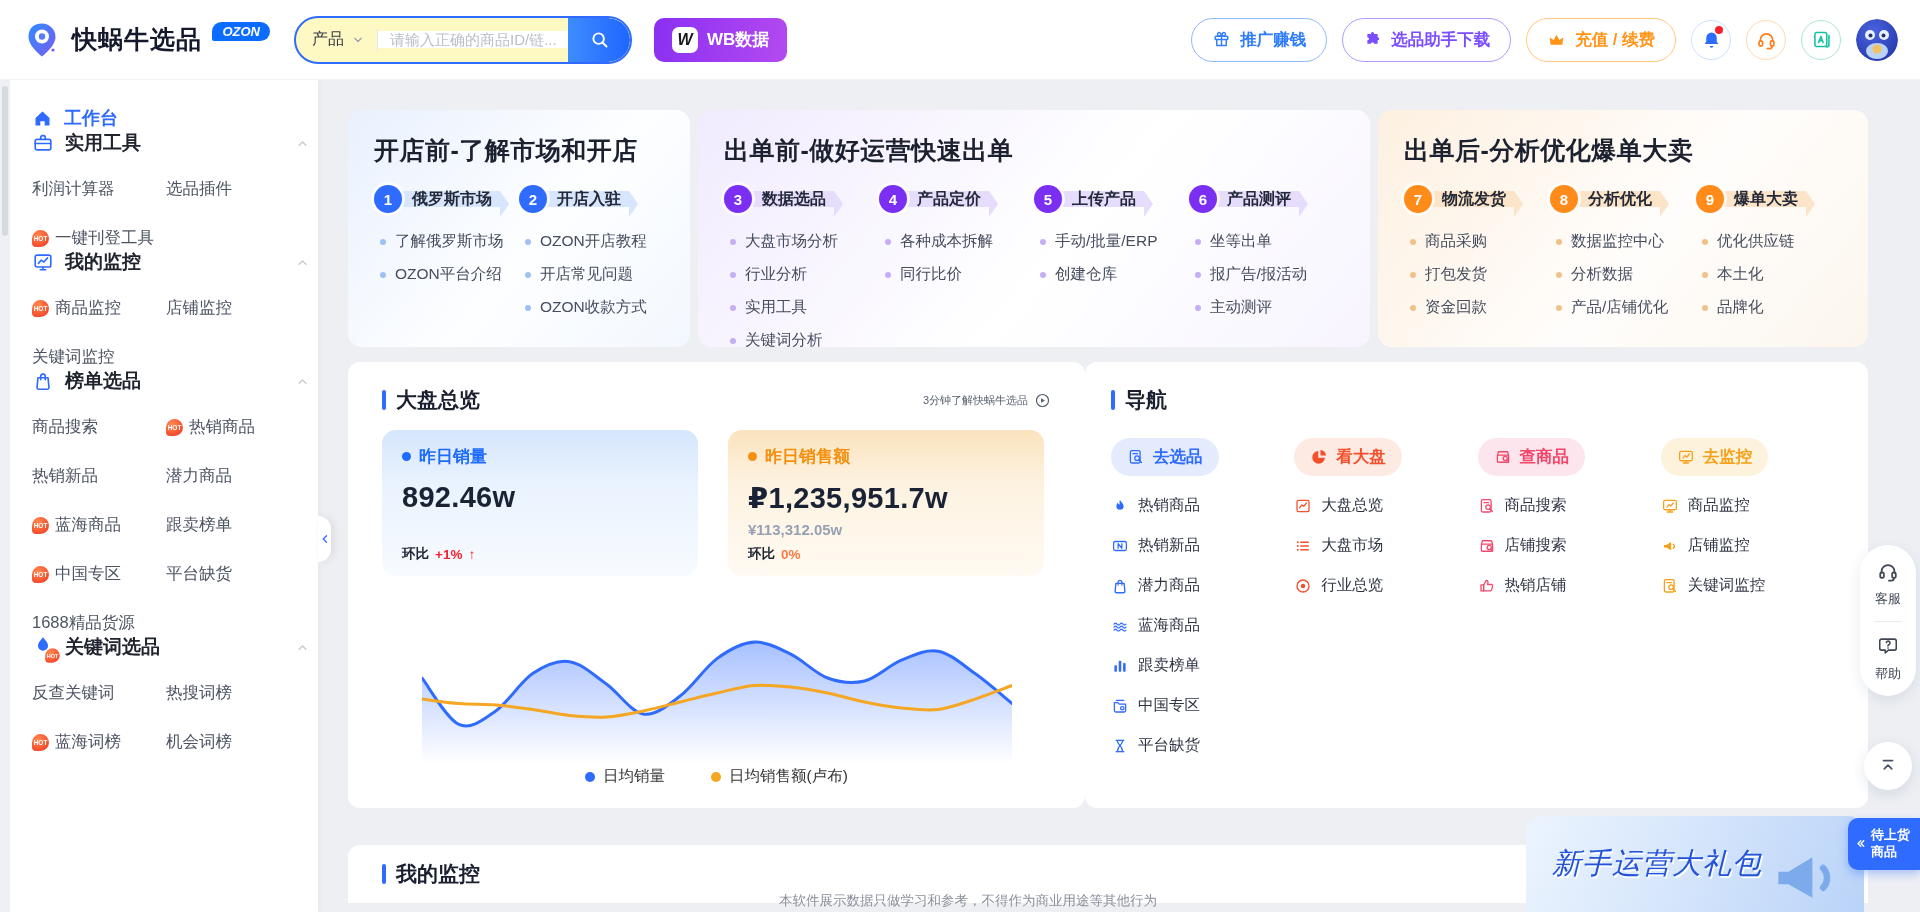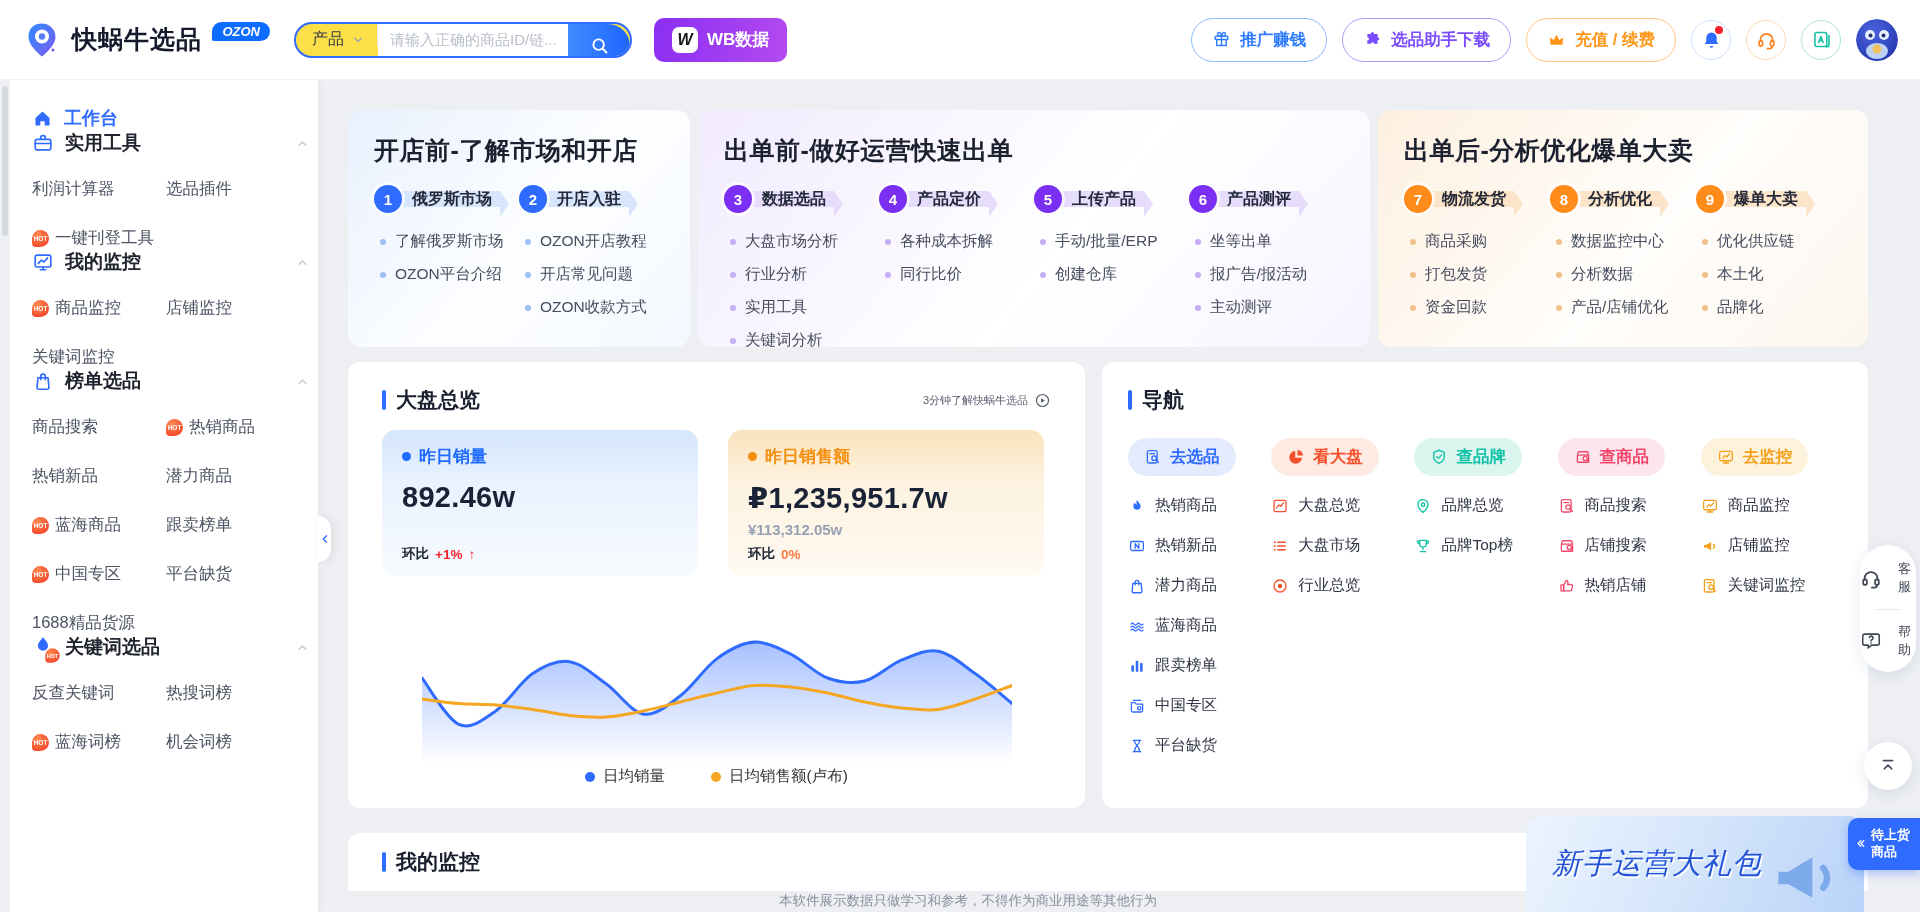--- a/index.html
+++ b/index.html
@@ -8,21 +8,21 @@
   body{font-family:"Liberation Sans","DejaVu Sans",sans-serif;background:#edeff3;position:relative;color:#333}
   .ic{width:20px;height:20px;display:inline-block;flex:none}
   svg.defs{position:absolute;width:0;height:0}
 
   
   header{position:absolute;top:0;left:0;width:1920px;height:80px;background:#fff;display:flex;align-items:center;padding:0 22px;z-index:40;border-bottom:1px solid #f1f2f5}
   .hleft{display:flex;align-items:center;gap:22px}
   .logo{display:flex;align-items:center;gap:10px;position:relative;padding-right:70px}
   .ltext{font-size:25px;font-weight:800;color:#14192b;letter-spacing:1px}
   .lbadge{position:absolute;right:2px;top:2px;background:#0b6cff;color:#fff;font-weight:800;font-style:italic;font-size:13px;padding:2px 10px;border-radius:10px 10px 10px 2px}
-  .search{display:flex;height:36px;border:2px solid #2f6bff;border-radius:24px;background:#fde047;overflow:hidden}
+  .search{display:flex;align-items:center;height:48px;border:2px solid #2f6bff;border-radius:24px;background:#fef9c3;overflow:hidden}
   .scat{display:flex;align-items:center;gap:7px;padding:0 12px 0 16px;font-size:16px;color:#353b49;cursor:pointer}
   .scat .ic{width:14px;height:14px;color:#9aa1ad}
   .sdiv{width:1px;height:22px;background:#e4e6ea}
   .search input{border:none;outline:none;width:190px;padding:0 12px;font-size:15px;color:#333;font-family:inherit}
   .search input::placeholder{color:#b9bfc9}
   .sbtn{width:62px;height:44px;border:none;cursor:pointer;background:linear-gradient(90deg,#3f8cff,#1e66ff);display:flex;align-items:center;justify-content:center;border-radius:0 22px 22px 0}
   .sbtn .ic{color:#fff;width:21px;height:21px}
   .wb{display:flex;align-items:center;gap:9px;height:44px;padding:0 18px;border:none;border-radius:10px;cursor:pointer;background:linear-gradient(100deg,#8a2ff2,#b44af0);color:#fff;font-weight:800;font-size:17px;font-family:inherit}
   .wbic{width:26px;height:26px;background:#fff;border-radius:7px;color:#17181c;font-weight:900;font-style:italic;font-size:16px;display:flex;align-items:center;justify-content:center}
   .hright{margin-left:auto;display:flex;align-items:center;gap:15px}
@@ -73,21 +73,21 @@
   .gsteps{display:flex}
   .gstep{flex:1;min-width:0}
   .ghead{display:flex;align-items:center}
   .gnum{width:28px;height:28px;border-radius:50%;background:var(--num);color:#fff;font-weight:800;font-size:15px;display:flex;align-items:center;justify-content:center;z-index:1;box-shadow:0 0 0 3px rgba(255,255,255,.75)}
   .grib{margin-left:-5px;height:16px;display:flex;align-items:center;padding:0 8px 0 15px;background:var(--rib);font-weight:800;font-size:16px;color:#232938;position:relative;white-space:nowrap}
   .grib::after{content:"";position:absolute;left:100%;top:0;border-top:13px solid transparent;border-bottom:13px solid transparent;border-left:9px solid var(--rib)}
   .gitems{margin-top:12px;padding-left:6px}
   .gitem{display:flex;align-items:center;gap:9px;height:33px;font-size:15.5px;color:#454c5e;cursor:pointer;white-space:nowrap}
   .gitem::before{content:"";width:6px;height:6px;border-radius:50%;background:var(--dot);flex:none}
 
-  .row2{display:flex;gap:17px;height:446px;margin-bottom:25px}
+  .row2{display:flex;height:446px;margin-bottom:37px}
   .ocard{width:737px;padding:24px 34px;position:relative}
   .ncard{flex:1;padding:24px 24px 24px 26px}
   .ctitle{display:flex;align-items:center;gap:10px;font-size:21px;font-weight:800;color:#1b2030}
   .ctitle::before{content:"";width:4px;height:20px;border-radius:2px;background:#2f6bff}
   .ohead{display:flex;align-items:center}
   .vlink{margin-left:auto;display:flex;align-items:center;gap:6px;color:#565d6d;font-size:11px;cursor:pointer}
   .vlink .ic{width:17px;height:17px}
   .stats{display:flex;gap:30px;margin-top:16px}
   .stat{width:316px;height:146px;border-radius:14px;position:relative;padding:15px 20px}
   .s0{background:linear-gradient(180deg,#d5e6fc 0%,#e9f2fe 36%,#f7fbff 100%)}
@@ -115,21 +115,21 @@
 
   .mcard{height:58px;border-radius:12px 12px 0 0;padding:0 34px;display:flex;align-items:center}
   .mtime{margin-left:auto;font-size:15px;color:#6a7180}
 
   
   .footer{position:absolute;left:8px;bottom:2px;width:1920px;text-align:center;font-size:13.5px;color:#8a8f9b;z-index:10}
   .banner{position:absolute;right:56px;bottom:0;width:338px;height:96px;border-radius:16px 16px 0 0;background:linear-gradient(112deg,#ecf4fe 0%,#d3e4fb 52%,#b9d3f8 100%);z-index:20;display:flex;align-items:center;padding-left:26px;overflow:hidden;cursor:pointer}
   .btxt{font-size:29px;font-weight:400;font-style:italic;color:#2453d8;letter-spacing:1px;text-shadow:1.5px 1.5px 0 rgba(255,255,255,.9)}
   .bdeco{position:absolute;right:14px;bottom:-8px;width:86px;height:86px;color:#7fa;color:#7aa8ea;opacity:.95}
   .fpanel{position:absolute;right:4px;top:545px;width:56px;background:#fff;border-radius:28px;box-shadow:0 4px 14px rgba(31,59,110,.10);padding:15px 0 13px;display:flex;flex-direction:column;align-items:center;z-index:25}
-  .fitem{display:flex;flex-direction:row;align-items:center;gap:16px;color:#3f4654;font-size:13px;cursor:pointer}
+  .fitem{display:flex;flex-direction:column;align-items:center;gap:8px;color:#3f4654;font-size:13px;cursor:pointer}
   .fitem .ic{width:22px;height:22px}
   .fdiv{width:26px;height:1px;background:#e8eaee;margin:13px 0}
   .backtop{position:absolute;right:8px;top:742px;width:48px;height:48px;border-radius:50%;background:#fff;box-shadow:0 4px 14px rgba(31,59,110,.12);display:flex;align-items:center;justify-content:center;color:#4a5160;z-index:25;cursor:pointer}
   .backtop .ic{width:20px;height:20px}
   .pending{position:absolute;right:0;top:818px;width:72px;background:#2f6bff;color:#fff;border-radius:10px 0 0 10px;padding:9px 8px 9px 6px;display:flex;align-items:center;gap:4px;z-index:30;cursor:pointer;box-shadow:0 4px 10px rgba(47,107,255,.35)}
   .pending .ic{width:13px;height:13px;color:#fff}
   .ptxt{font-size:13px;font-weight:800;line-height:1.3}
 </style>
 </head>
 <body>
@@ -859,39 +859,20 @@
                 </svg>
                 <span>大盘市场</span>
               </div>
               <div class="nitem">
                 <svg class="ic">
                   <use href="#i-target"></use>
                 </svg>
                 <span>行业总览</span>
               </div>
             </div></div>
-          <div class="ngroup" style="--c: #10c2a6; --bg: #dcf5ef;"><span class="npill">
-              <svg class="ic">
-                <use href="#i-shield"></use>
-              </svg>
-              <span>查品牌</span>
-            </span><div class="nitems">
-              <div class="nitem">
-                <svg class="ic">
-                  <use href="#i-map-pin"></use>
-                </svg>
-                <span>品牌总览</span>
-              </div>
-              <div class="nitem">
-                <svg class="ic">
-                  <use href="#i-trophy"></use>
-                </svg>
-                <span>品牌Top榜</span>
-              </div>
-            </div></div>
           <div class="ngroup" style="--c: #f2476a; --bg: #fce5ec;"><span class="npill">
               <svg class="ic">
                 <use href="#i-shop-search"></use>
               </svg>
               <span>查商品</span>
             </span><div class="nitems">
               <div class="nitem">
                 <svg class="ic">
                   <use href="#i-doc-search"></use>
                 </svg>

